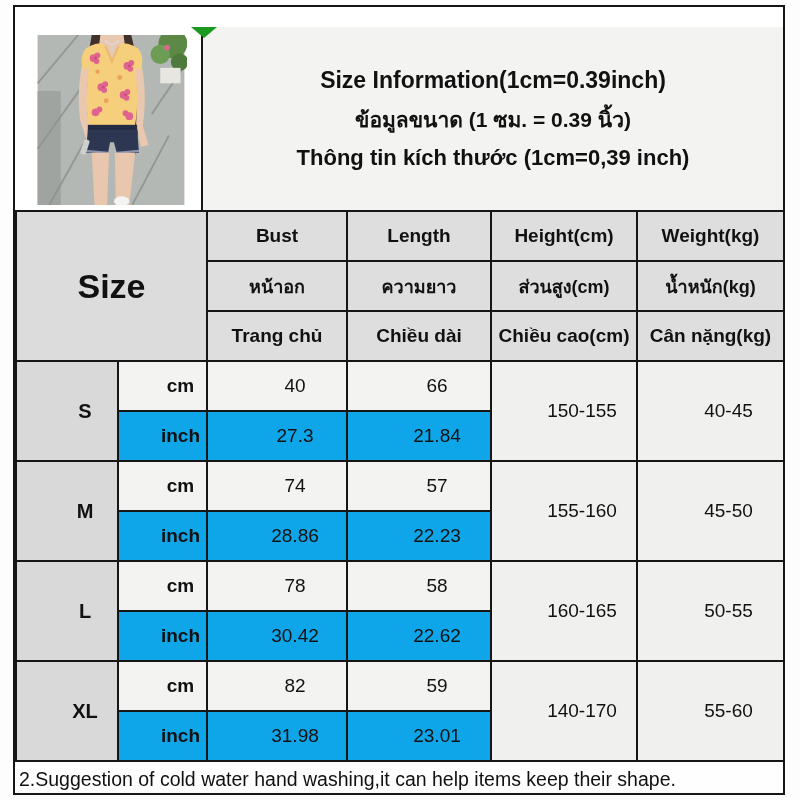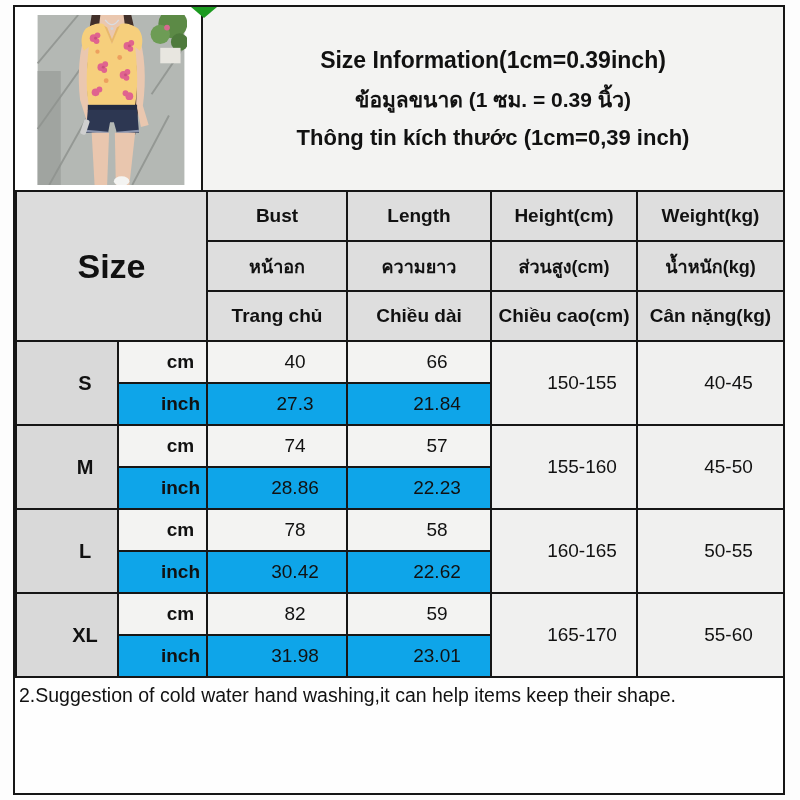--- a/index.html
+++ b/index.html
@@ -8,21 +8,21 @@
 
   .page { position: relative; width: 800px; height: 800px; background: #fdfdfd; }
 
   .frame {
     position: absolute; left: 13px; top: 5px; width: 772px; height: 790px;
     border: 2px solid #161616; background: #ffffff;
     display: flex; flex-direction: column;
   }
 
   
-  .top-band { position: relative; height: 183px; flex: none; display: flex; }
+  .top-band { position: relative; height: 183px; flex: none; display: flex; margin-top: 20px; }
 
   .photo-cell {
     width: 188px; flex: none; background: #ffffff;
     border-right: 2px solid #161616;
     display: flex; align-items: center; justify-content: center;
     padding: 6px 10px 4px 16px;
   }
   .photo-cell svg { display: block; }
 
   .title-cell {
@@ -46,21 +46,21 @@
   table.size-table td {
     border: 2px solid #161616; text-align: center; vertical-align: middle;
     overflow: hidden; white-space: nowrap;
   }
   .hrow td { height: 50px; background: #dedede; font-weight: 700; }
   .hrow-en td { font-size: 19px; }
   .hrow-th td { font-size: 18px; }
   .hrow-vi td { font-size: 19px; }
   td.c-size { background: #dcdcdc; font-size: 34px; font-weight: 700; }
 
-  .brow td { height: 42px; font-size: 19px; font-weight: 400; padding-left: 36px; }
+  .brow td { height: 50px; font-size: 19px; font-weight: 400; padding-left: 36px; }
   td.c-letter { background: #d9d9d9; font-weight: 700; font-size: 20px; }
   td.c-unit { font-weight: 700; }
   td.u-cm, td.v-cm { background: #f3f3f2; }
   td.u-inch, td.v-inch { background: #0ea5e9; }
   td.c-range { background: #f0f0ef; }
 
   
   .attention {
     flex: 1; background: #fefefe; padding: 4px 10px 0 4px;
     font-size: 19.5px; line-height: 1.36; font-weight: 400; text-align: left;
@@ -234,21 +234,21 @@
           <td class="c-unit u-inch">inch</td>
           <td class="v-inch">30.42</td>
           <td class="v-inch">22.62</td>
         </tr>
 
         <tr class="brow">
           <td class="c-letter" rowspan="2">XL</td>
           <td class="c-unit u-cm">cm</td>
           <td class="v-cm">82</td>
           <td class="v-cm">59</td>
-          <td class="c-range" rowspan="2">165-170</td>
+          <td class="c-range" rowspan="2">140-170</td>
           <td class="c-range" rowspan="2">55-60</td>
         </tr>
         <tr class="brow">
           <td class="c-unit u-inch">inch</td>
           <td class="v-inch">31.98</td>
           <td class="v-inch">23.01</td>
         </tr>
       </tbody>
     </table>
 

